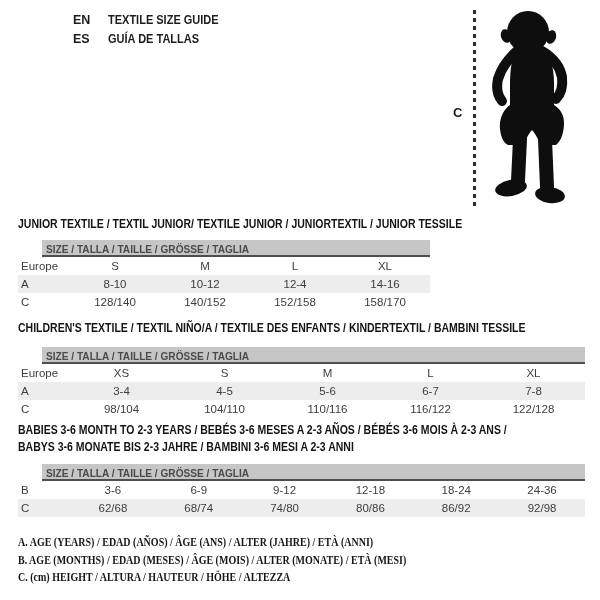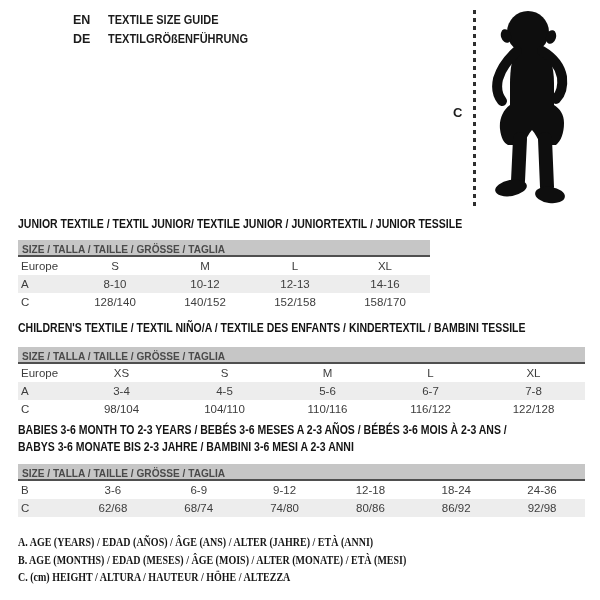--- a/index.html
+++ b/index.html
@@ -23,21 +23,21 @@
   .fig-c{left:453px;top:105px;font-weight:bold;font-size:13px;color:#1c1c1c;}
   .baby{left:484px;top:9px;}
 
   
   .tbl-title{font-weight:bold;font-size:12.5px;color:#141414;white-space:nowrap;
     transform:scaleX(0.84);transform-origin:0 0;line-height:17px;}
 
   
   .tbl{}
   .size-bar{height:15px;line-height:15px;background:#c6c6c6;border-bottom:2px solid #4f4f4f;
-    padding-left:4px;overflow:hidden;}
+    padding-left:4px;overflow:hidden;margin-left:24px;}
   .size-bar span{display:inline-block;font-weight:bold;font-size:11px;color:#4a4a4a;
     white-space:nowrap;transform:scaleX(0.92);transform-origin:0 50%;}
   .trow{display:flex;height:18px;align-items:center;font-size:11.5px;color:#3d3d3d;}
   .trow.alt{background:#ededed;}
   .rlabel{width:52px;padding-left:3px;box-sizing:border-box;}
   .cell{flex:1;text-align:center;}
 
   
   .footnotes{left:18px;top:536px;font-family:Liberation Serif, serif;}
   .footnote{height:17.5px;font-weight:bold;font-size:11.5px;color:#161616;white-space:nowrap;
@@ -45,22 +45,22 @@
 </style>
 </head>
 <body>
 
 <div class="abs lang-block">
   <div class="lang-row">
     <span class="lang-code">EN</span>
     <span class="lang-label">TEXTILE SIZE GUIDE</span>
   </div>
   <div class="lang-row">
-    <span class="lang-code">DE</span>
-    <span class="lang-label">TEXTILGRÖßENFÜHRUNG</span>
+    <span class="lang-code">ES</span>
+    <span class="lang-label">GUÍA DE TALLAS</span>
   </div>
 </div>
 
 <div class="abs fig-line"></div>
 <div class="abs fig-c">C</div>
 <svg class="abs baby" width="96" height="198" viewBox="0 0 96 198" xmlns="http://www.w3.org/2000/svg">
   <g fill="#0e0e0e" stroke="none">
     <circle cx="44" cy="23" r="21"></circle>
     <ellipse cx="22" cy="27" rx="5" ry="7" transform="rotate(-18 22 27)"></ellipse>
     <ellipse cx="67" cy="28" rx="5" ry="7" transform="rotate(18 67 28)"></ellipse>
@@ -88,21 +88,21 @@
     <span class="rlabel">Europe</span>
     <span class="cell">S</span>
     <span class="cell">M</span>
     <span class="cell">L</span>
     <span class="cell">XL</span>
   </div>
   <div class="trow alt">
     <span class="rlabel">A</span>
     <span class="cell">8-10</span>
     <span class="cell">10-12</span>
-    <span class="cell">12-13</span>
+    <span class="cell">12-4</span>
     <span class="cell">14-16</span>
   </div>
   <div class="trow">
     <span class="rlabel">C</span>
     <span class="cell">128/140</span>
     <span class="cell">140/152</span>
     <span class="cell">152/158</span>
     <span class="cell">158/170</span>
   </div>
 </div>

